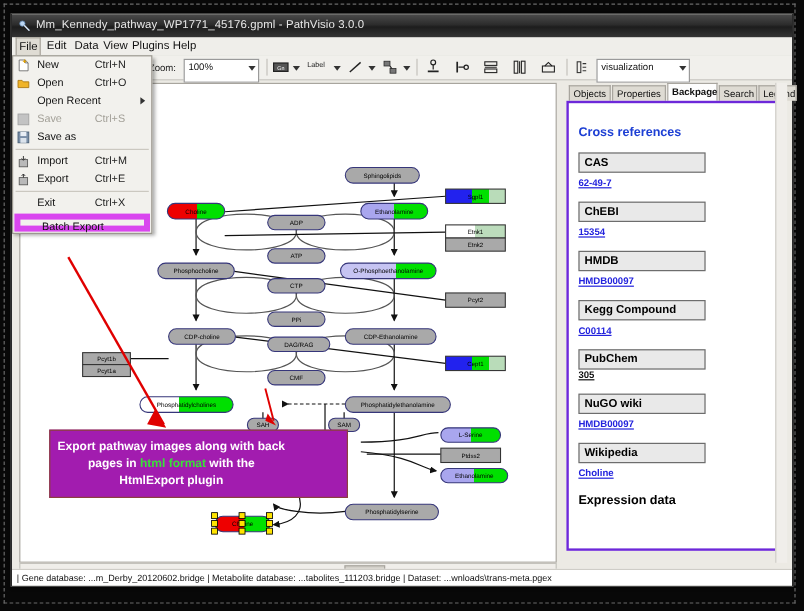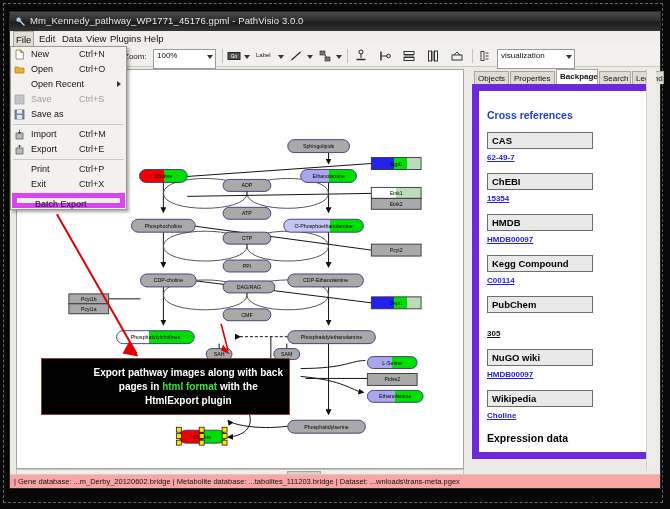--- a/index.html
+++ b/index.html
@@ -51,43 +51,43 @@
   #fm-batch .lb{position:absolute;left:18px;top:1px;font-size:9px;color:#111;}
 
   
   #canvaswrap{position:absolute;left:6px;top:57px;width:448px;height:400px;background:#fff;border:1px solid #a8a59e;box-sizing:border-box;overflow:hidden;}
   #canvas{position:absolute;left:0;top:0;width:100%;height:100%;}
 
   
   #rightpanel{position:absolute;left:458px;top:57px;width:188px;height:400px;background:#eceae4;}
   #tabstrip{position:absolute;left:4px;top:0;right:0;height:15px;}
   .ptab{position:absolute;top:2px;height:13px;line-height:13px;font-size:8px;color:#111;
-        background:#dedbd3;border:1px solid #a8a59e;border-bottom:none;padding:0 3px;box-sizing:border-box;}
+        background:#dedbd3;border:1px solid #a8a59e;border-bottom:none;padding:0 3px;box-sizing:border-box;text-align:center;}
   .ptab.sel{top:0;height:15px;line-height:14px;background:#fdfdfd;font-weight:bold;}
-  #backpage{position:absolute;left:4px;top:15px;right:2px;bottom:10px;background:#fff;border:7px solid #6d28d9;box-sizing:border-box;overflow:hidden;}
+  #backpage{position:absolute;left:4px;top:15px;right:2px;bottom:10px;background:#fff;border:2px solid #6d28d9;box-sizing:border-box;overflow:hidden;}
   #bpinner{position:absolute;left:8px;top:4px;right:8px;bottom:0;}
   .bp-title{font-size:10.5px;font-weight:bold;color:#1d3fd4;margin-top:14px;}
   .bp-head{margin-top:11px;border:1px solid #6d6d6d;background:#e9e9e9;font-size:9.5px;font-weight:bold;
            color:#000;padding:2px 4px;width:106px;box-sizing:border-box;}
   .bp-link{margin-top:4px;font-size:8px;color:#2222dd;text-decoration:underline;font-weight:bold;}
-  .bp-plain{margin-top:16px;font-size:8px;color:#111;font-weight:bold;text-decoration:underline;}
+  .bp-plain{margin-top:0;font-size:8px;color:#111;font-weight:bold;text-decoration:underline;}
   .bp-expr{margin-top:12px;font-size:10.5px;font-weight:bold;color:#000;}
   #bp-scroll-v{position:absolute;right:0;top:0;width:9px;bottom:0;background:#f0eeea;border-left:1px solid #cfcdc7;}
 
   
   #hscroll{position:absolute;left:6px;top:457px;width:448px;height:10px;background:#f0eeea;border:1px solid #c4c2bc;box-sizing:border-box;}
   #hthumb{position:absolute;left:270px;top:1px;width:34px;height:6px;background:#d4d1ca;border:1px solid #a9a69f;box-sizing:border-box;}
 
   
-  #statusbar{position:absolute;left:0;bottom:0;right:0;height:13px;background:#fca5a5;border-top:1px solid #cfcdc7;}
+  #statusbar{position:absolute;left:0;bottom:0;right:0;height:13px;background:#ffffff;border-top:1px solid #cfcdc7;}
   #statusbar .st{position:absolute;left:4px;top:2px;font-size:7.5px;color:#111;white-space:nowrap;}
 
   
-  #callout{position:absolute;left:24px;top:288px;width:247px;height:55px;background:#000000;
-           border:1px solid #8d3f3f;z-index:25;display:flex;align-items:center;justify-content:flex-end;}
+  #callout{position:absolute;left:24px;top:288px;width:247px;height:55px;background:#a21caf;
+           border:1px solid #8d3f3f;z-index:25;display:flex;align-items:center;justify-content:flex-start;}
   #callout .ctext{font-size:10px;font-weight:bold;color:#fff;text-align:center;line-height:14px;padding:0 6px;}
   #callout .hl{color:#39e039;}
 </style>
 </head>
 <body>
 
 <div id="desktop">
   <div id="dashframe"></div>
 
   <div id="window">
@@ -244,24 +244,20 @@
       </div>
       <div class="fm-row">
         <svg class="ic" viewBox="0 0 11 11">
             <rect x="2" y="4" width="7" height="6" fill="#b9b9b9" stroke="#555" stroke-width=".7"></rect>
             <path d="M5.5 4V1M4 2.6L5.5 1 7 2.6" fill="none" stroke="#333" stroke-width=".8"></path>
           </svg>
         <span class="lb">Export</span>
         <span class="sc">Ctrl+E</span>
       </div>
       <div class="fm-sep"></div>
-      <div class="fm-row">
-        <span class="lb">Print</span>
-        <span class="sc">Ctrl+P</span>
-      </div>
       <div class="fm-row">
         <span class="lb">Exit</span>
         <span class="sc">Ctrl+X</span>
       </div>
       <div id="fm-batch">
         <span class="lb">Batch Export</span>
       </div>
     </div>
 
     <div id="canvaswrap">

